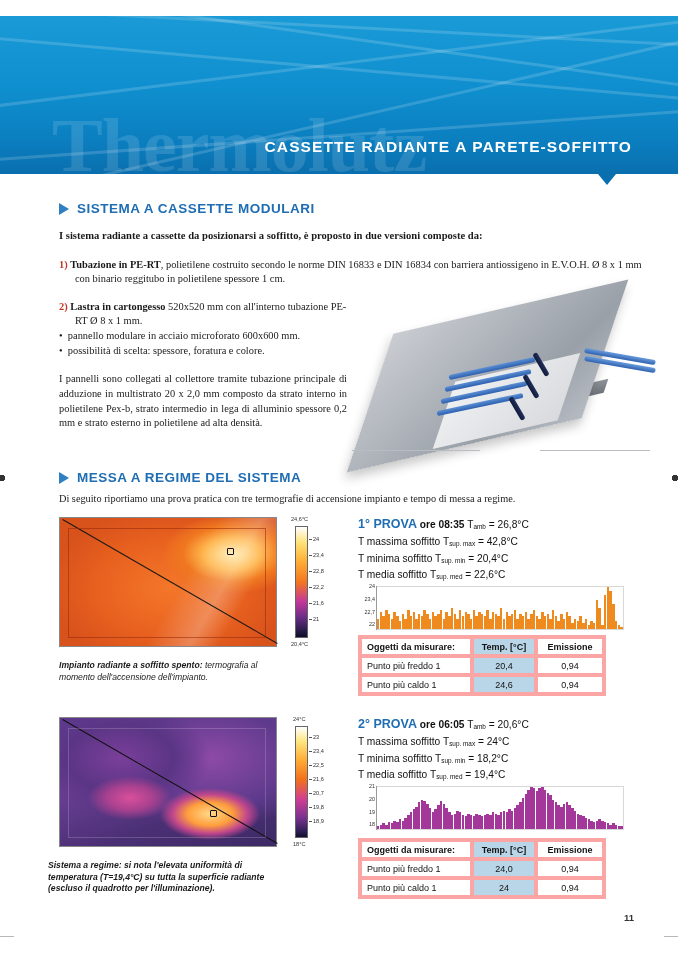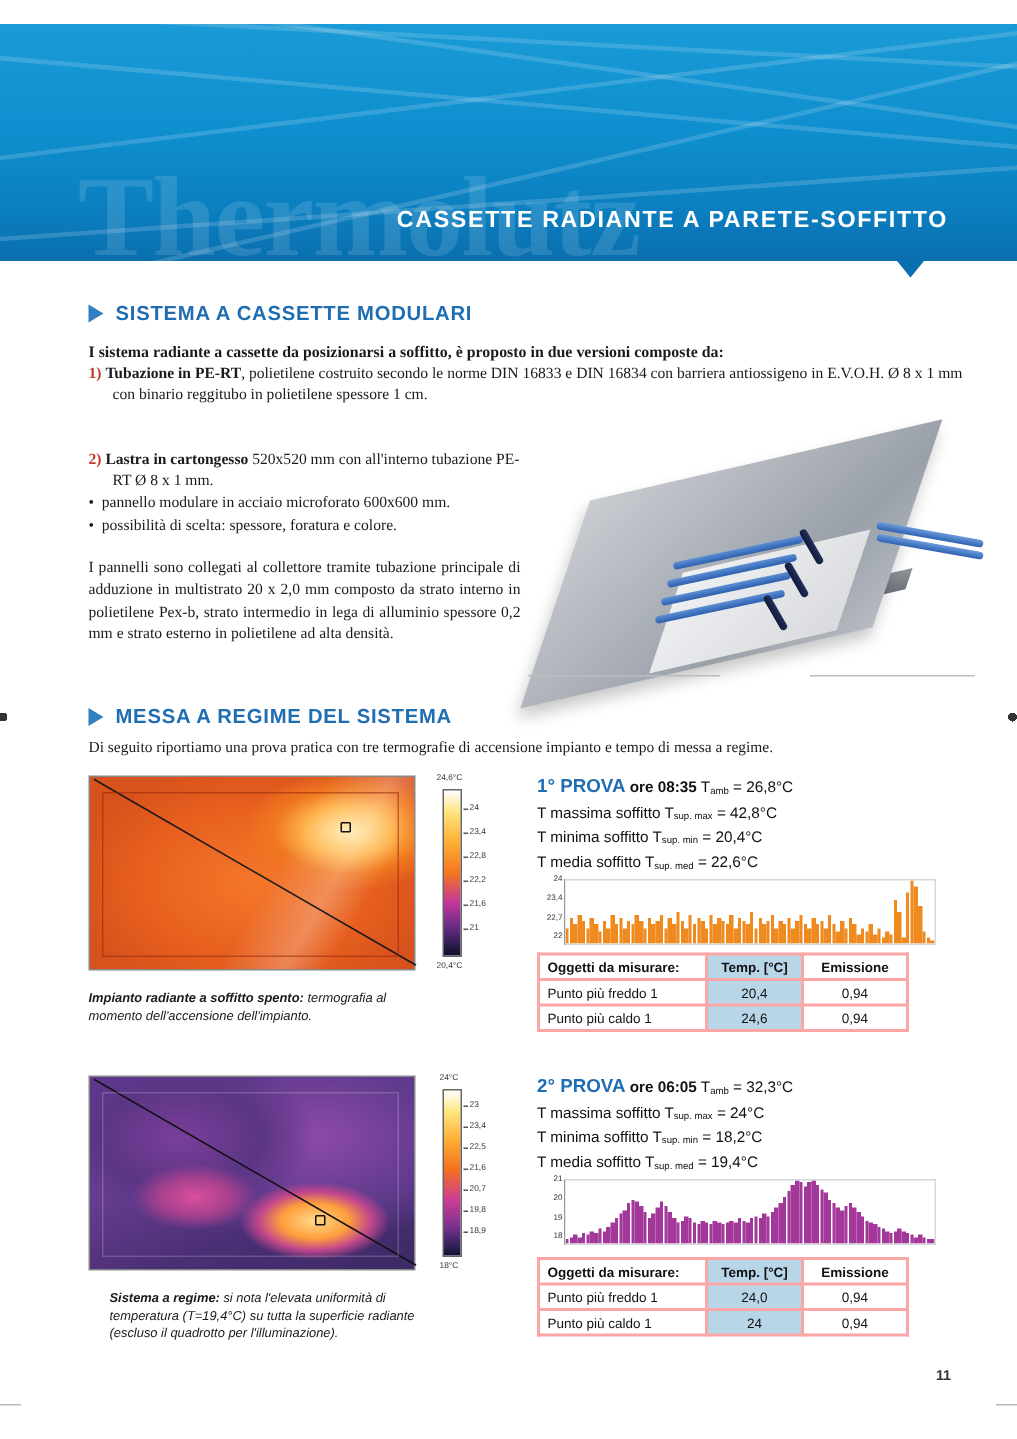--- a/index.html
+++ b/index.html
@@ -65,21 +65,21 @@
 
   
   .serif { font-family: "Liberation Serif", serif; color: #1a1a1a; }
   .intro {
     position: absolute; left: 59px; top: 229px; width: 600px;
     font-size: 10.6px; font-weight: bold; line-height: 1.35;
   }
   .item { position: absolute; font-size: 10.4px; line-height: 1.38; }
   .num { color: #c0392b; font-weight: bold; }
   .bld { font-weight: bold; }
-  .item1 { left: 59px; top: 243px; width: 596px; }
+  .item1 { left: 59px; top: 258px; width: 596px; }
   .item1 .ind { display: block; padding-left: 16px; text-indent: -16px; }
   .item2 { left: 59px; top: 300px; width: 290px; }
   .item2 .ind { display: block; padding-left: 16px; text-indent: -16px; }
   .blist { position: absolute; left: 59px; top: 328px; width: 300px; font-size: 10.4px; line-height: 1.45; }
   .blist div { padding-left: 14px; text-indent: -14px; }
   .para { position: absolute; left: 59px; top: 372px; width: 288px;
           font-size: 10.4px; line-height: 1.42; text-align: justify; }
 
   
   .product { position: absolute; left: 352px; top: 302px; width: 300px; height: 160px; }
@@ -182,21 +182,21 @@
   .hist-axis { position: absolute; left: -18px; top: -3px; width: 17px; height: 100%;
                font-size: 5.4px; color: #333; text-align: right; }
   .hist-axis span { position: absolute; right: 1px; }
 
   
   table.measure {
     position: absolute; border-collapse: collapse; width: 248px;
     font-size: 9px; color: #111; background: #fff;
   }
   table.measure th, table.measure td {
-    border: 2px solid #fca5a5; padding: 2.5px 5px; text-align: center; height: 15px;
+    border: 4px solid #fca5a5; padding: 2.5px 5px; text-align: center; height: 15px;
   }
   table.measure th { font-weight: bold; }
   table.measure th.col-obj, table.measure td.col-obj { text-align: left; width: 112px; }
   table.measure th.col-temp, table.measure td.col-temp { background: #b9d6e8; width: 64px; }
 
   .pagenum { position: absolute; right: 44px; bottom: 36px; font-size: 9.5px; color: #333; font-weight: bold; }
 </style>
 </head>
 <body>
 
@@ -438,29 +438,29 @@
   <div class="scale-ticks" style="left:309px; top:726px; height:112px;">
     <div style="top:8px;">23</div>
     <div style="top:22px;">23,4</div>
     <div style="top:36px;">22,5</div>
     <div style="top:50px;">21,6</div>
     <div style="top:64px;">20,7</div>
     <div style="top:78px;">19,8</div>
     <div style="top:92px;">18,9</div>
   </div>
 
-  <div class="caption" style="left:73px; top:860px;">
+  <div class="caption" style="left:48px; top:860px;font-weight:bold;">
     <b>Sistema a regime:</b><span> si nota l'elevata uniformità di temperatura (T=19,4°C) su tutta la superficie radiante (escluso il quadrotto per l'illuminazione).</span>
   </div>
 
   <div class="prova" style="left:358px; top:714px;">
     <div>
       <span class="pv-title">2° PROVA</span>
       <span class="pv-ore">ore 06:05</span>
-      <span><span>T</span><sub>amb</sub><span> = 32,3°C</span></span>
+      <span><span>T</span><sub>amb</sub><span> = 20,6°C</span></span>
     </div>
     <div><span>T massima soffitto T</span><sub>sup. max</sub><span> = 24°C</span></div>
     <div><span>T minima soffitto T</span><sub>sup. min</sub><span> = 18,2°C</span></div>
     <div><span>T media soffitto T</span><sub>sup. med</sub><span> = 19,4°C</span></div>
   </div>
 
   <div class="hist" id="hist2" style="left:376px; top:786px;">
     <div class="hist-axis">
       <span style="top:0px;">21</span>
       <span style="top:13px;">20</span>

